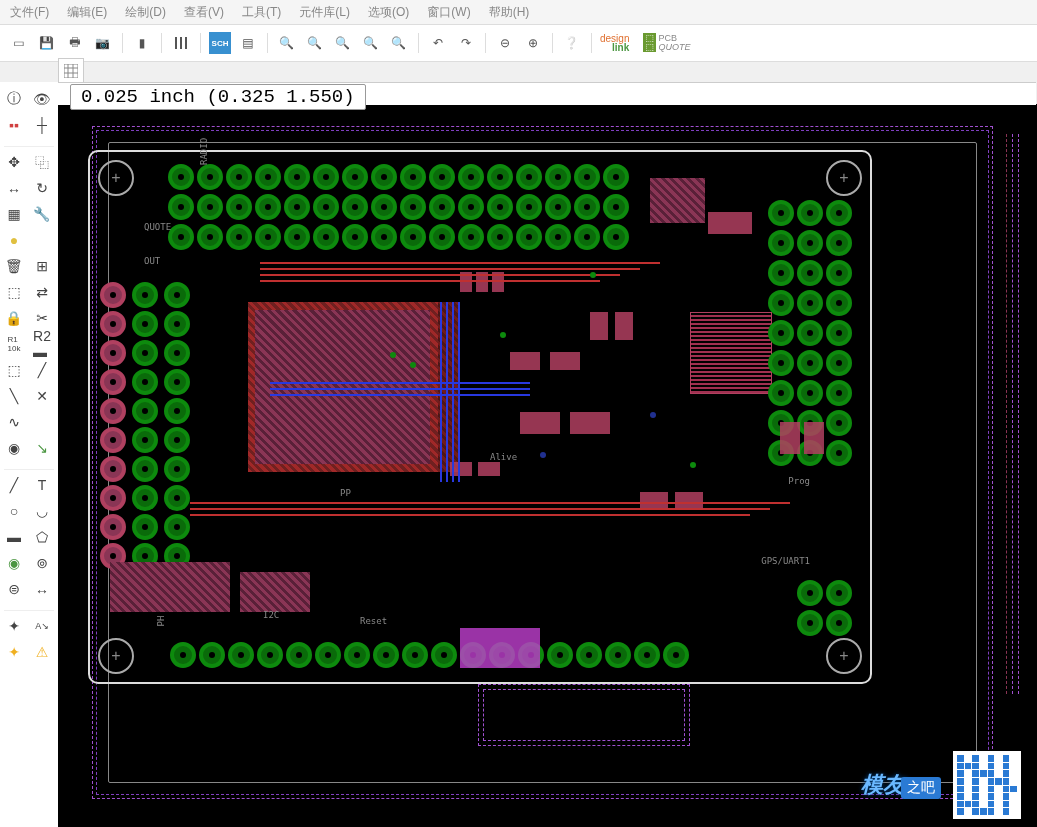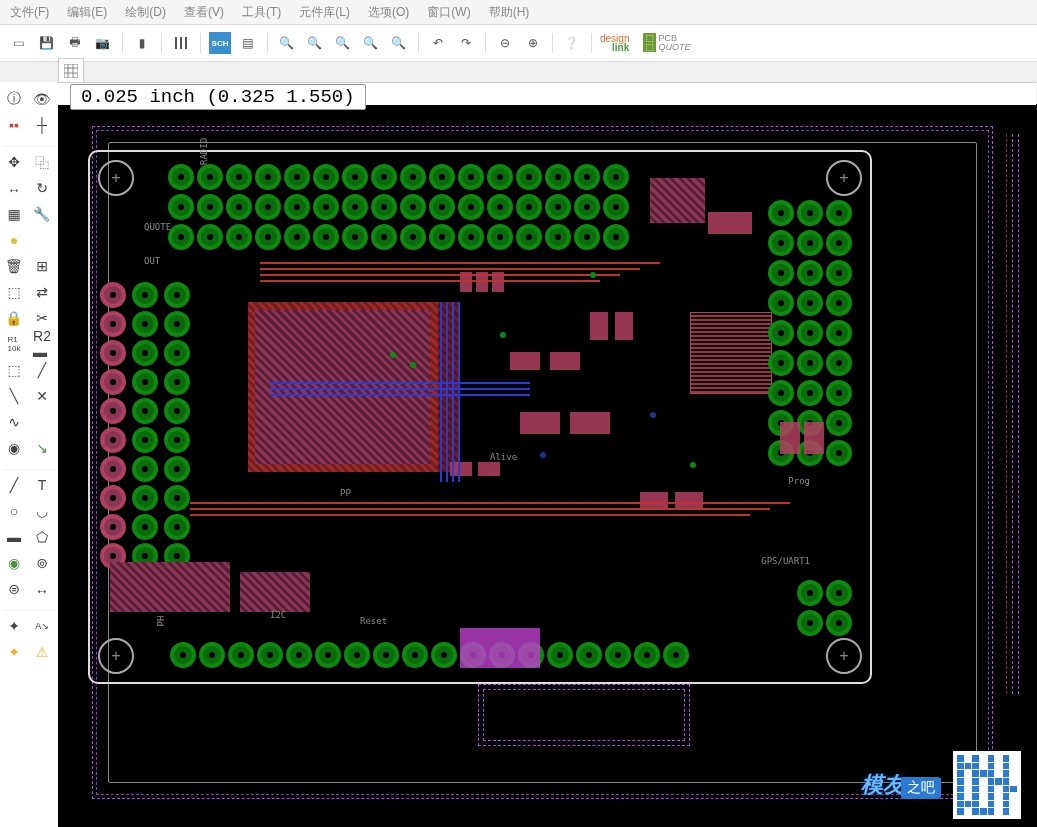--- a/index.html
+++ b/index.html
@@ -431,21 +431,21 @@
     <div class="via" style="left:500px;top:120px;"></div>
     <div class="via b" style="left:560px;top:260px;"></div>
     <div class="via" style="left:600px;top:310px;"></div>
 
     <div style="position:absolute;left:370px;bottom:14px;width:80px;height:40px;background:#c040d0;opacity:.8;"></div>
 
     <div class="silk-txt" style="left:54px;top:70px;">QUOTE</div>
     <div class="silk-txt" style="left:54px;top:104px;">OUT</div>
     <div class="silk-txt" style="left:114px;top:8px;transform:rotate(-90deg);transform-origin:left;">RADIO</div>
     <div class="silk-txt" style="left:270px;bottom:56px;">Reset</div>
-    <div class="silk-txt" style="left:180px;bottom:62px;">I2C</div>
+    <div class="silk-txt" style="left:173px;bottom:62px;">I2C</div>
     <div class="silk-txt" style="left:66px;bottom:56px;transform:rotate(-90deg);">PH</div>
     <div class="silk-txt" style="left:250px;top:336px;">PP</div>
     <div class="silk-txt" style="right:60px;top:324px;">Prog</div>
     <div class="silk-txt" style="right:60px;bottom:116px;">GPS/UART1</div>
     <div class="silk-txt" style="left:400px;top:300px;">Alive</div>
   </div>
 
   <div style="position:absolute;left:420px;top:580px;width:210px;height:60px;border:1px dashed #a050d0;">
     <div style="position:absolute;inset:4px;border:1px dashed #a050d0;"></div>
   </div>

